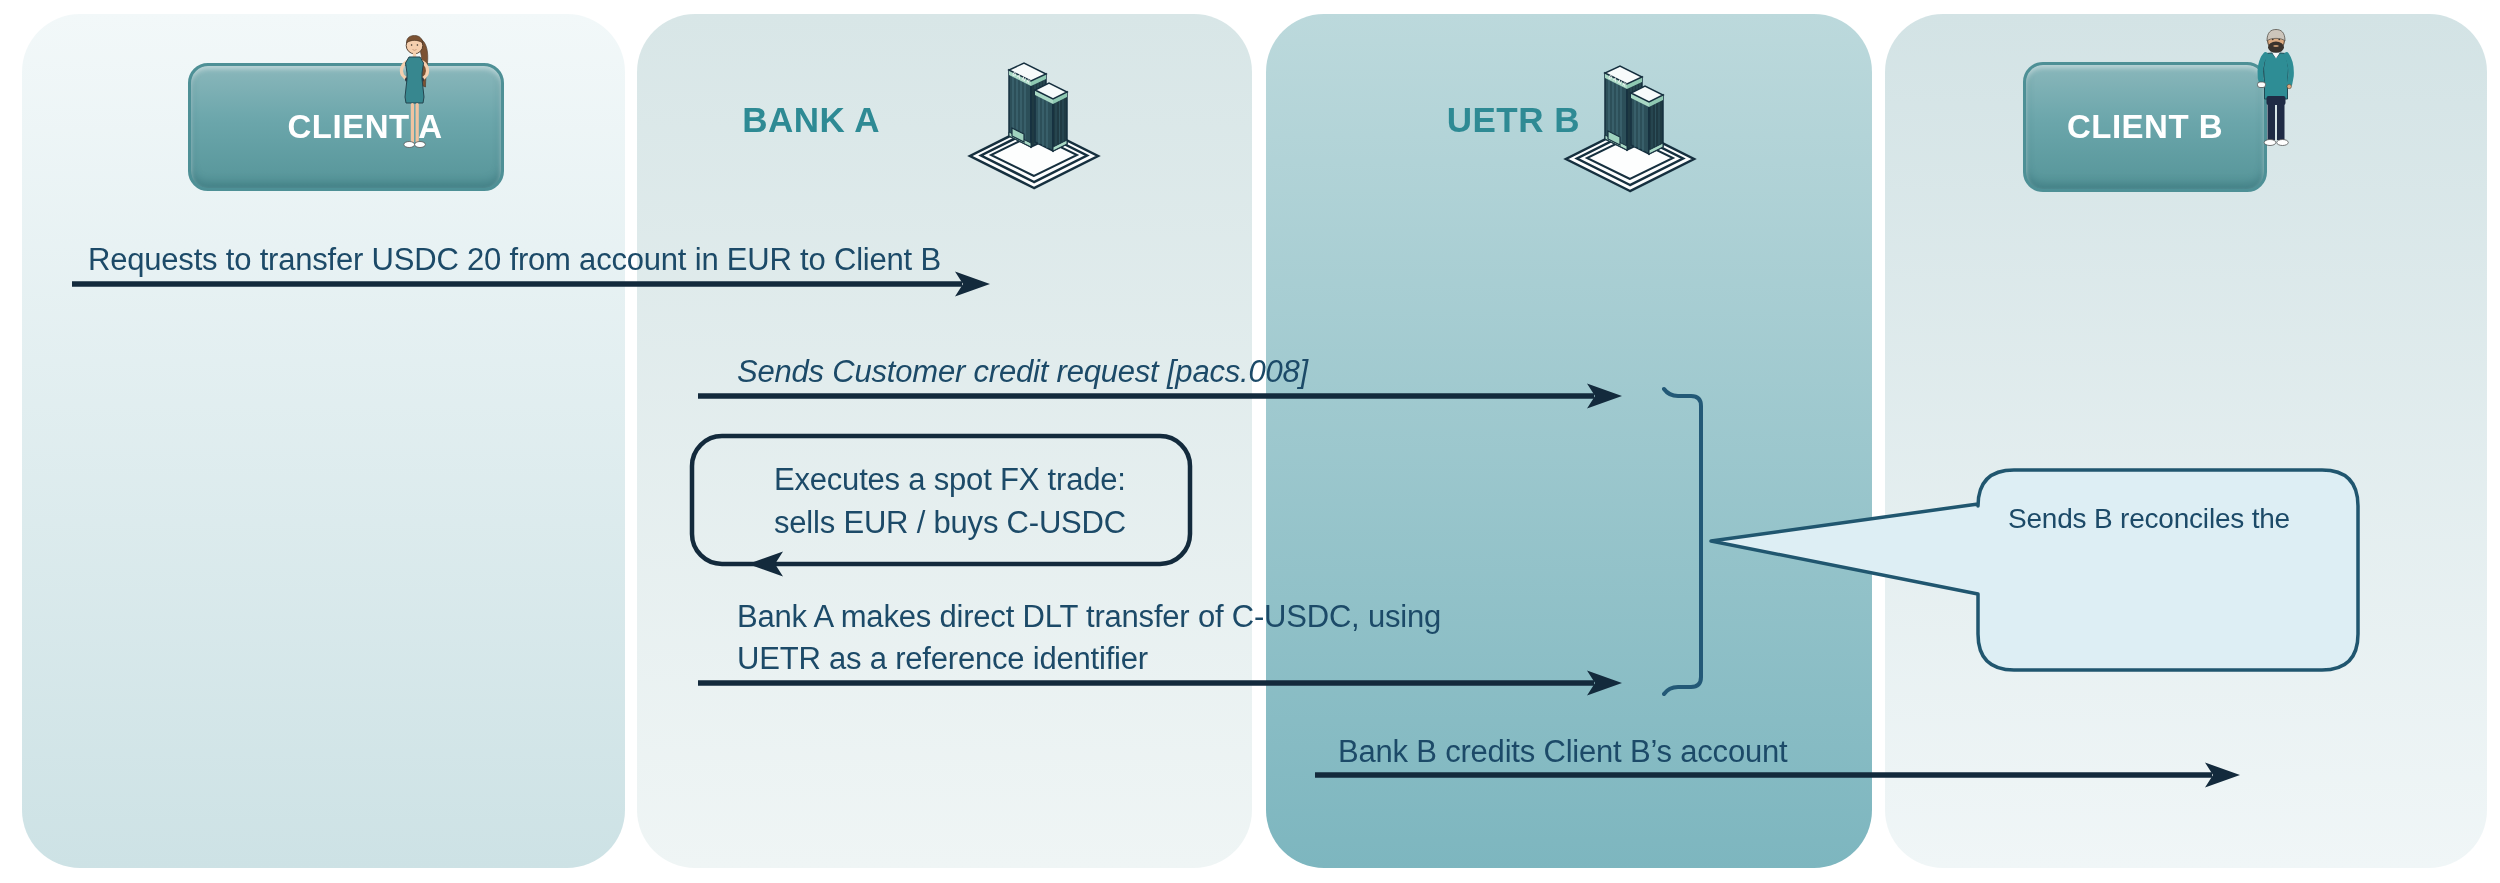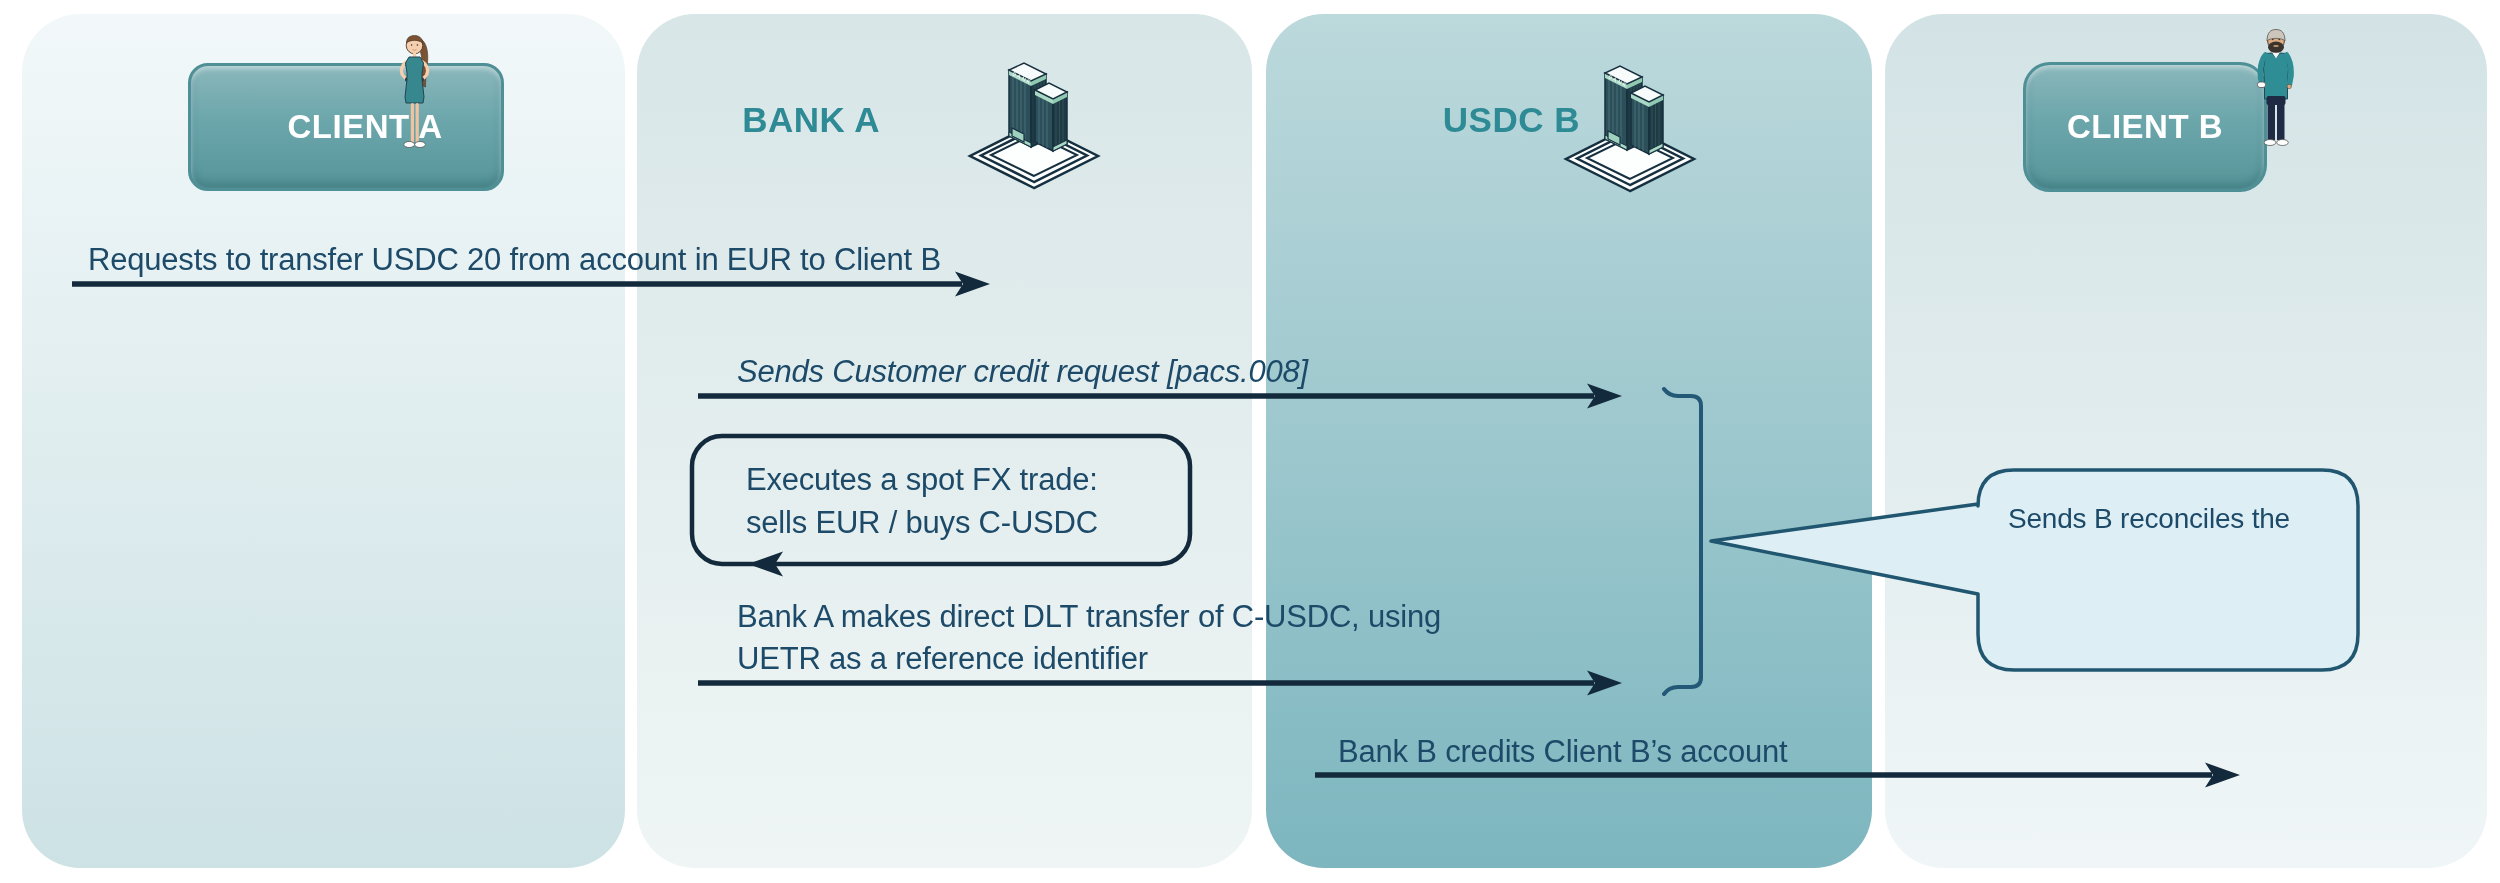--- a/index.html
+++ b/index.html
@@ -9,49 +9,49 @@
   .col-1{left:22px;width:603px;background:linear-gradient(180deg,#f2f8f9 0%,#cde2e5 100%);}
   .col-2{left:637px;width:615px;background:linear-gradient(180deg,#d8e6e7 0%,#eff5f5 100%);}
   .col-3{left:1266px;width:606px;background:linear-gradient(180deg,#bcd9dc 0%,#7db6bf 100%);}
   .col-4{left:1885px;width:602px;background:linear-gradient(180deg,#d3e3e5 0%,#f0f6f7 100%);}
   .badge{position:absolute;border-radius:20px;border:3px solid #4e9096;
          background:linear-gradient(180deg,#8ab7bb 0%,#6ba6ab 45%,#569599 100%);
          box-shadow:inset 0 3px 5px rgba(255,255,255,.45), inset 0 -6px 9px rgba(23,80,90,.28);
          display:flex;align-items:center;justify-content:center;
          color:#ffffff;font-size:33px;font-weight:700;letter-spacing:.5px;}
   .badge-a{left:188px;top:63px;width:272px;height:122px;padding-left:38px;}
-  .badge-b{left:2023px;top:62px;width:238px;height:124px;border-radius:27px;}
+  .badge-b{left:2023px;top:62px;width:238px;height:124px;}
   .bank-label{position:absolute;top:98px;width:300px;text-align:right;
               color:#2e8a94;font-size:35px;font-weight:700;line-height:44px;letter-spacing:.5px;}
   .bank-label-a{left:580px;}
   .bank-label-b{left:1280px;}
   .msg{position:absolute;color:#1c4a68;font-size:31px;line-height:42px;letter-spacing:-.2px;white-space:nowrap;}
   .fx-text{position:absolute;left:746px;top:458px;color:#1c4a68;font-size:31px;line-height:43px;letter-spacing:-.2px;}
   .callout-text{position:absolute;left:2008px;top:497px;width:336px;color:#1c4a68;
                 font-size:28px;line-height:44px;letter-spacing:-.2px;}
   .callout-text span{display:block;}
-  .fx-text span{display:block;}
+  .fx-text span{display:block;margin-left:28px;}
   .msg span{display:block;}
   svg.overlay{position:absolute;left:0;top:0;}
 </style>
 </head>
 <body>
 
 <div id="canvas">
 
   <div class="col col-1"></div>
   <div class="col col-2"></div>
   <div class="col col-3"></div>
   <div class="col col-4"></div>
 
   <div class="badge badge-a">
     <span>CLIENT A</span>
   </div>
   <div class="bank-label bank-label-a">BANK A</div>
-  <div class="bank-label bank-label-b">USDC B</div>
+  <div class="bank-label bank-label-b">UETR B</div>
   <div class="badge badge-b">
     <span>CLIENT B</span>
   </div>
 
   <svg class="overlay" width="2500" height="883" viewBox="0 0 2500 883">
     <defs>
       <g id="bank-building">
 
         <path d="M0,132 L-64,100 L0,68 L64,100 Z" fill="#fdfefe" stroke="#16303f" stroke-width="2.5"></path>
         <path d="M0,126 L-53,99.5 L0,73 L53,99.5 Z" fill="#fdfefe" stroke="#16303f" stroke-width="2.5"></path>

